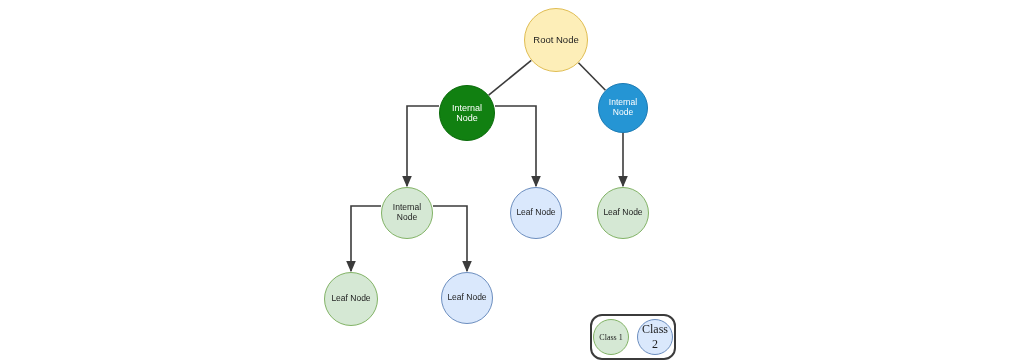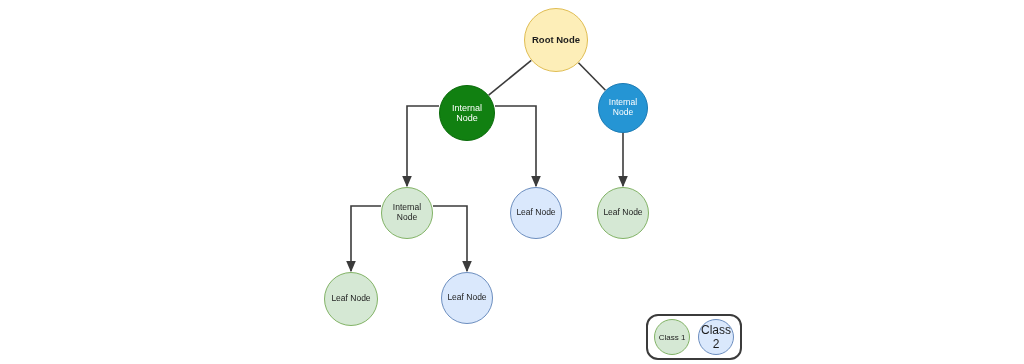--- a/index.html
+++ b/index.html
@@ -78,21 +78,21 @@
         <path d="M 578.4591903457961 62.79440214200194 L 605.4537575423468 90.19187332656098" fill="none" stroke="#3b3b3b" stroke-width="1.6" stroke-linecap="butt" stroke-linejoin="miter"></path>
         <path d="M 439 106 L 407 106 L 407 186" fill="none" stroke="#3b3b3b" stroke-width="1.6" stroke-linecap="butt" stroke-linejoin="miter" marker-end="url(#arrowhead)"></path>
         <path d="M 495 106 L 536 106 L 536 186" fill="none" stroke="#3b3b3b" stroke-width="1.6" stroke-linecap="butt" stroke-linejoin="miter" marker-end="url(#arrowhead)"></path>
         <path d="M 623 133 L 623 186" fill="none" stroke="#3b3b3b" stroke-width="1.6" stroke-linecap="butt" stroke-linejoin="miter" marker-end="url(#arrowhead)"></path>
         <path d="M 381 206 L 351 206 L 351 271" fill="none" stroke="#3b3b3b" stroke-width="1.6" stroke-linecap="butt" stroke-linejoin="miter" marker-end="url(#arrowhead)"></path>
         <path d="M 433 206 L 467 206 L 467 271" fill="none" stroke="#3b3b3b" stroke-width="1.6" stroke-linecap="butt" stroke-linejoin="miter" marker-end="url(#arrowhead)"></path>
       </g>
   </svg>
 
   <div id="node-group">
-      <div class="node" style="left: 524px; top: 8px; width: 64px; height: 64px; background: rgb(253, 238, 184); border: 1.5px solid rgb(224, 189, 82); color: rgb(29, 29, 29); font-size: 9.5px; font-weight: bold;">
+      <div class="node" style="left: 524px; top: 8px; width: 64px; height: 64px; background: rgb(253, 238, 184); border: 1.5px solid rgb(224, 189, 82); color: rgb(29, 29, 29); font-size: 9.5px;">
         <span class="node-label">Root Node</span>
       </div>
       <div class="node" style="left: 439px; top: 85px; width: 56px; height: 56px; background: rgb(17, 128, 17); border: 1.5px solid rgb(10, 107, 10); color: rgb(255, 255, 255); font-size: 9px;">
         <span class="node-label">Internal
 Node</span>
       </div>
       <div class="node" style="left: 598px; top: 83px; width: 50px; height: 50px; background: rgb(37, 149, 212); border: 1.5px solid rgb(27, 122, 179); color: rgb(255, 255, 255); font-size: 8.5px;">
         <span class="node-label">Internal
 Node</span>
       </div>
@@ -107,21 +107,21 @@
         <span class="node-label">Leaf Node</span>
       </div>
       <div class="node" style="left: 324px; top: 272px; width: 54px; height: 54px; background: rgb(213, 232, 212); border: 1.5px solid rgb(130, 179, 102); color: rgb(29, 29, 29); font-size: 8.5px;">
         <span class="node-label">Leaf Node</span>
       </div>
       <div class="node" style="left: 441px; top: 272px; width: 52px; height: 52px; background: rgb(218, 232, 252); border: 1.5px solid rgb(108, 142, 191); color: rgb(29, 29, 29); font-size: 8.5px;">
         <span class="node-label">Leaf Node</span>
       </div>
     </div>
 
-  <div class="legend-box" id="legend-box" style="left: 646px; top: 314px; width: 96px; height: 46px; border-color: rgb(59, 59, 59);">
+  <div class="legend-box" id="legend-box" style="left: 590px; top: 314px; width: 86px; height: 46px; border-color: rgb(59, 59, 59); font-family: Liberation Serif, serif;">
       <div class="legend-chip" style="width: 36px; height: 36px; background: rgb(213, 232, 212); border: 1.5px solid rgb(130, 179, 102); color: rgb(29, 29, 29); font-size: 8px;">
         <span>Class 1</span>
       </div>
       <div class="legend-chip" style="width: 36px; height: 36px; background: rgb(218, 232, 252); border: 1.5px solid rgb(108, 142, 191); color: rgb(29, 29, 29); font-size: 12px;">
         <span>Class 2</span>
       </div>
     </div>
 
 </div>
 

